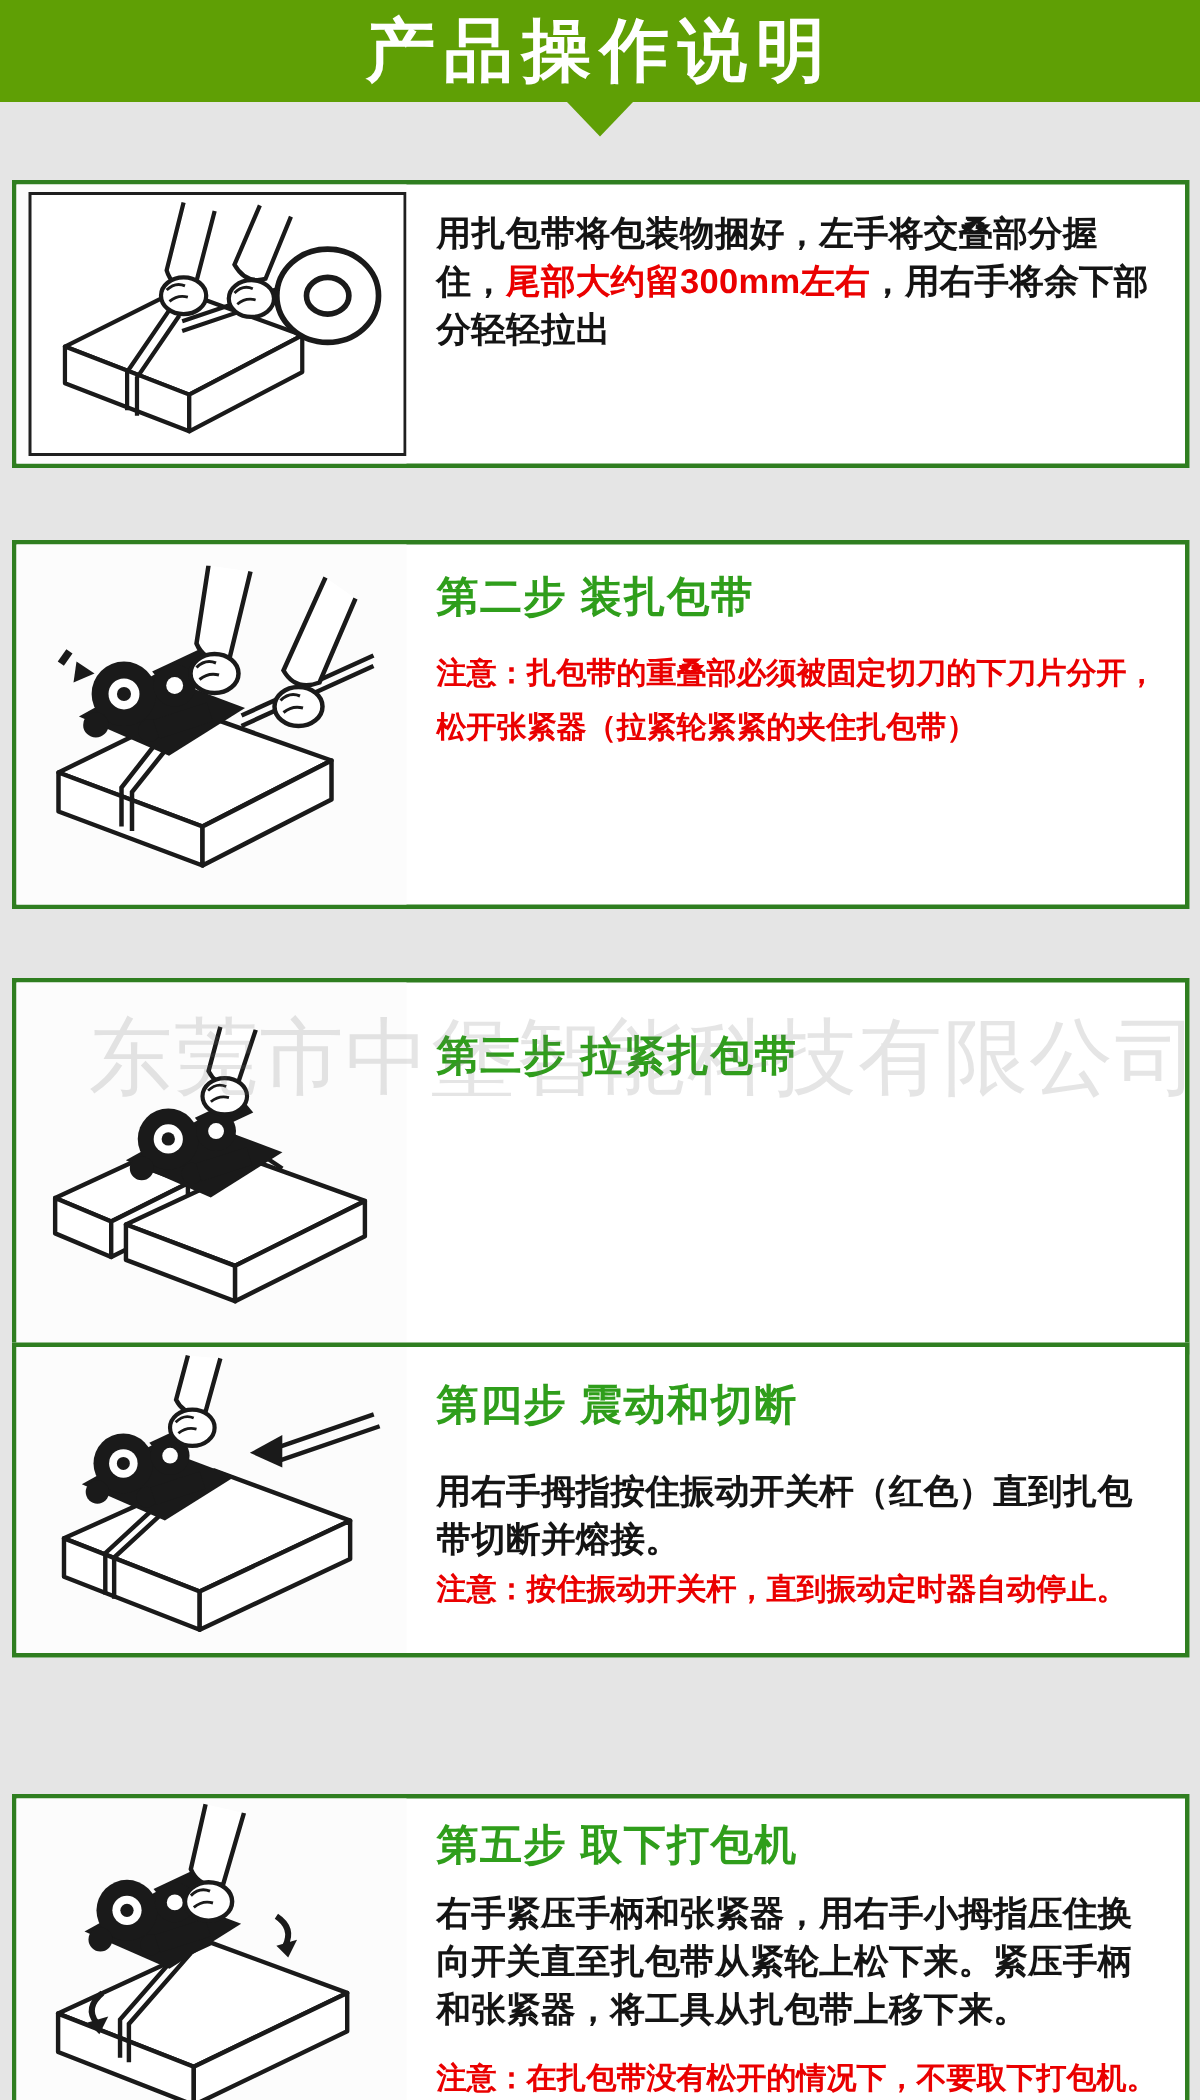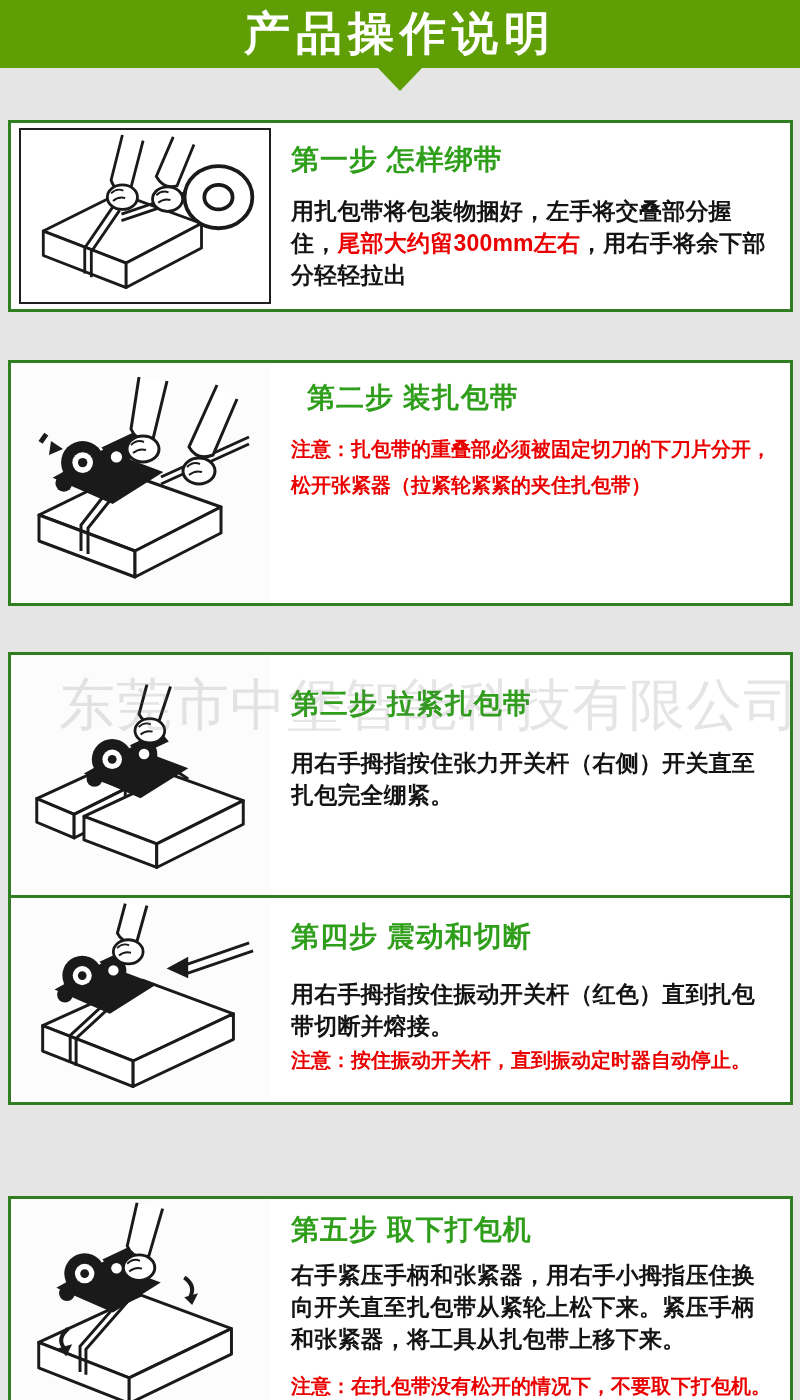--- a/index.html
+++ b/index.html
@@ -57,21 +57,21 @@
     color:#141414;font-size:23px;font-weight:bold;line-height:1.4;margin:0;
     letter-spacing:0.2px;
   }
   .step-note{
     color:#ea0000;font-size:20px;font-weight:bold;line-height:1.8;margin:0;
   }
   .red-inline{color:#ea0000;}
 
   
   #s1 .step-title{padding-top:18px;}  #s1 .step-body{margin-top:16px;}
-  #s2 .step-title{padding-top:16px;margin-left:16px;}  #s2 .step-body{margin-top:20px;}  #s2 .step-note{margin-top:14px;}
+  #s2 .step-title{padding-top:16px;}  #s2 .step-body{margin-top:20px;}  #s2 .step-note{margin-top:14px;}
   #s3 .step-title{padding-top:30px;}  #s3 .step-body{margin-top:24px;}
   #s4 .step-title{padding-top:20px;}  #s4 .step-body{margin-top:22px;}  #s4 .step-note{}
   #s5 .step-title{padding-top:12px;}  #s5 .step-body{margin-top:10px;}  #s5 .step-note{margin-top:12px;}
 
   svg{display:block;}
 </style>
 </head>
 <body>
 
 <div class="page">
@@ -127,21 +127,20 @@
             <use href="#sym-fist" x="76" y="48" width="40" height="36"></use>
           </g>
           <g>
             <path d="M150,2 L132,44 Q140,58 154,54 L172,10" fill="#fff" stroke="#1a1a1a" stroke-width="3"></path>
             <use href="#sym-fist" x="124" y="50" width="40" height="36"></use>
           </g>
         </svg>
       </div>
     </div>
     <div class="content">
-      <p class="step-title">第一步 怎样绑带</p>
       <p class="step-body"><span>用扎包带将包装物捆好，左手将交叠部分握住，</span><span class="red-inline">尾部大约留300mm左右</span><span>，用右手将余下部分轻轻拉出</span></p>
     </div>
   </div>
 
   <div class="section" id="s2">
     <div class="illus">
       <svg width="240" height="212" viewBox="0 0 240 212">
         <g stroke="#1a1a1a" stroke-width="3" fill="#fff" stroke-linejoin="round">
           <polygon points="18,138 104,96 200,130 114,174"></polygon>
           <polygon points="18,138 18,164 114,200 114,174"></polygon>
@@ -191,21 +190,20 @@
         </g>
         <use href="#sym-machine" x="56" y="40" width="118" height="90"></use>
         <g>
           <path d="M126,0 L118,30 Q124,42 138,38 L150,2" fill="#fff" stroke="#1a1a1a" stroke-width="3"></path>
           <use href="#sym-fist" x="110" y="30" width="38" height="34"></use>
         </g>
       </svg>
     </div>
     <div class="content">
       <p class="step-title">第三步 拉紧扎包带</p>
-      <p class="step-body">用右手拇指按住张力开关杆（右侧）开关直至扎包完全绷紧。</p>
     </div>
   </div>
 
   <div class="section" id="s4">
     <div class="illus">
       <svg width="236" height="196" viewBox="0 0 240 196">
         <g stroke="#1a1a1a" stroke-width="3" fill="#fff" stroke-linejoin="round">
           <polygon points="20,124 122,78 214,112 112,160"></polygon>
           <polygon points="20,124 20,150 112,186 112,160"></polygon>
           <polygon points="112,160 112,186 214,138 214,112"></polygon>

